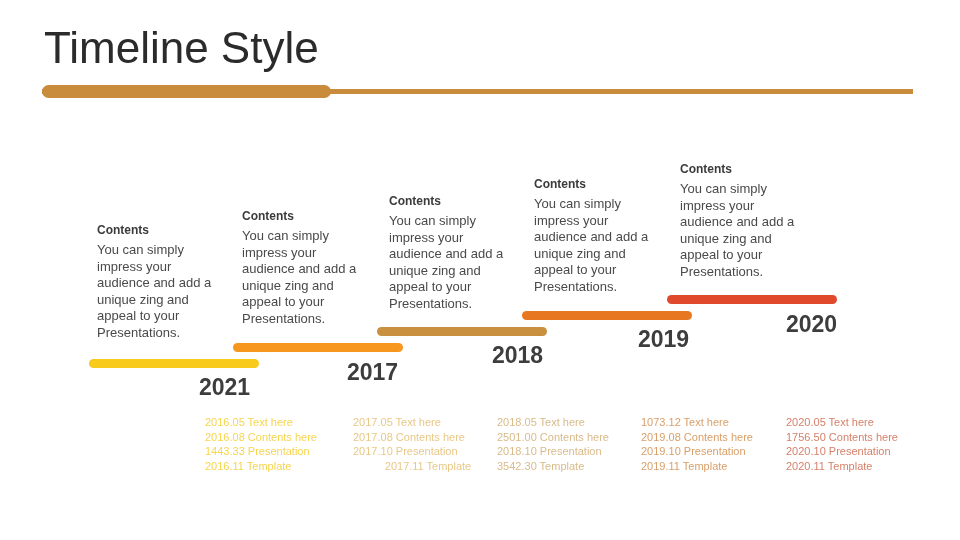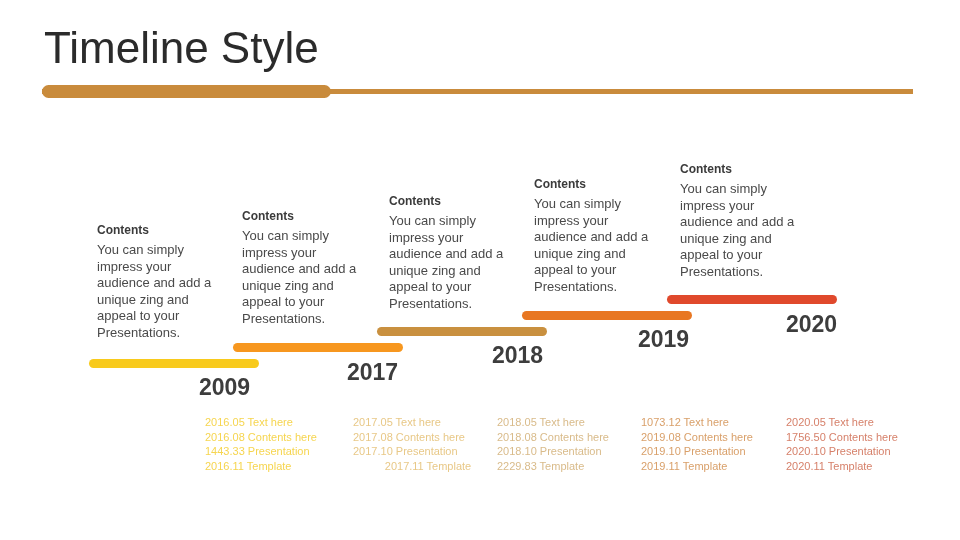--- a/index.html
+++ b/index.html
@@ -106,21 +106,21 @@
   <div class="slide-title">Timeline Style</div>
 
   <div class="title-rule-thin"></div>
   <div class="title-rule-thick"></div>
 
   <div class="tl-contents" style="left:97px; top:222px;">
     <div class="tl-contents-heading">Contents</div>
     <div class="tl-contents-body">You can simply impress your audience and add a unique zing and appeal to your Presentations.</div>
   </div>
   <div class="tl-bar" style="left:89px; top:359px; width:170px; background:#f8ca1c;"></div>
-  <div class="tl-year" style="left:199px; top:374px;">2009</div>
+  <div class="tl-year" style="left:199px; top:374px;">2021</div>
   <div class="tl-details" style="left:205px;">
     <div class="tl-detail-line" style="color:#f6d54f;">2016.05 Text here</div>
     <div class="tl-detail-line" style="color:#f6d54f;">2016.08 Contents here</div>
     <div class="tl-detail-line" style="color:#f6d54f;">1443.33 Presentation</div>
     <div class="tl-detail-line" style="color:#f6d54f;">2016.11 Template</div>
   </div>
 
   <div class="tl-contents" style="left:242px; top:208px;">
     <div class="tl-contents-heading">Contents</div>
     <div class="tl-contents-body">You can simply impress your audience and add a unique zing and appeal to your Presentations.</div>
@@ -135,23 +135,23 @@
   </div>
 
   <div class="tl-contents" style="left:389px; top:193px;">
     <div class="tl-contents-heading">Contents</div>
     <div class="tl-contents-body">You can simply impress your audience and add a unique zing and appeal to your Presentations.</div>
   </div>
   <div class="tl-bar" style="left:377px; top:327px; width:170px; background:#c9903f;"></div>
   <div class="tl-year" style="left:492px; top:342px;">2018</div>
   <div class="tl-details" style="left:497px;">
     <div class="tl-detail-line" style="color:#d9bb8a;">2018.05 Text here</div>
-    <div class="tl-detail-line" style="color:#d9bb8a;">2018.08 Contents here</div>
+    <div class="tl-detail-line" style="color:#d9bb8a;">2501.00 Contents here</div>
     <div class="tl-detail-line" style="color:#d9bb8a;">2018.10 Presentation</div>
-    <div class="tl-detail-line" style="color:#d9bb8a;">2229.83 Template</div>
+    <div class="tl-detail-line" style="color:#d9bb8a;">3542.30 Template</div>
   </div>
 
   <div class="tl-contents" style="left:534px; top:176px;">
     <div class="tl-contents-heading">Contents</div>
     <div class="tl-contents-body">You can simply impress your audience and add a unique zing and appeal to your Presentations.</div>
   </div>
   <div class="tl-bar" style="left:522px; top:311px; width:170px; background:#e87722;"></div>
   <div class="tl-year" style="left:638px; top:326px;">2019</div>
   <div class="tl-details" style="left:641px;">
     <div class="tl-detail-line" style="color:#d9a06a;">1073.12 Text here</div>

